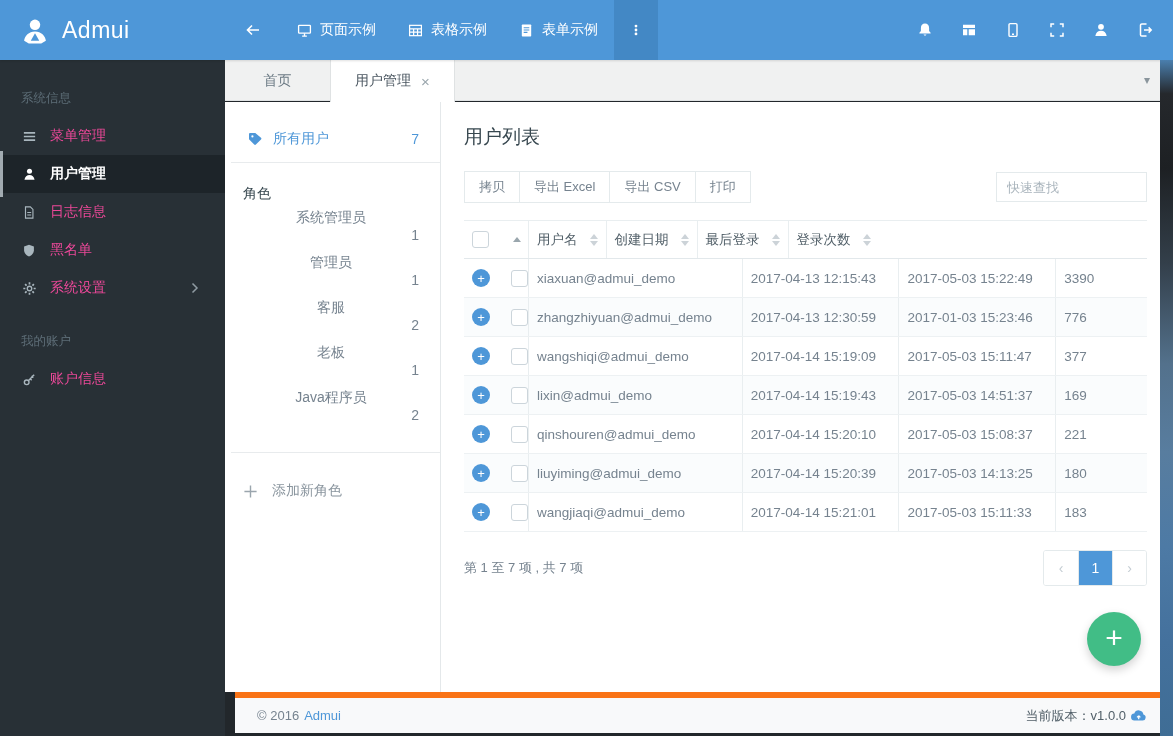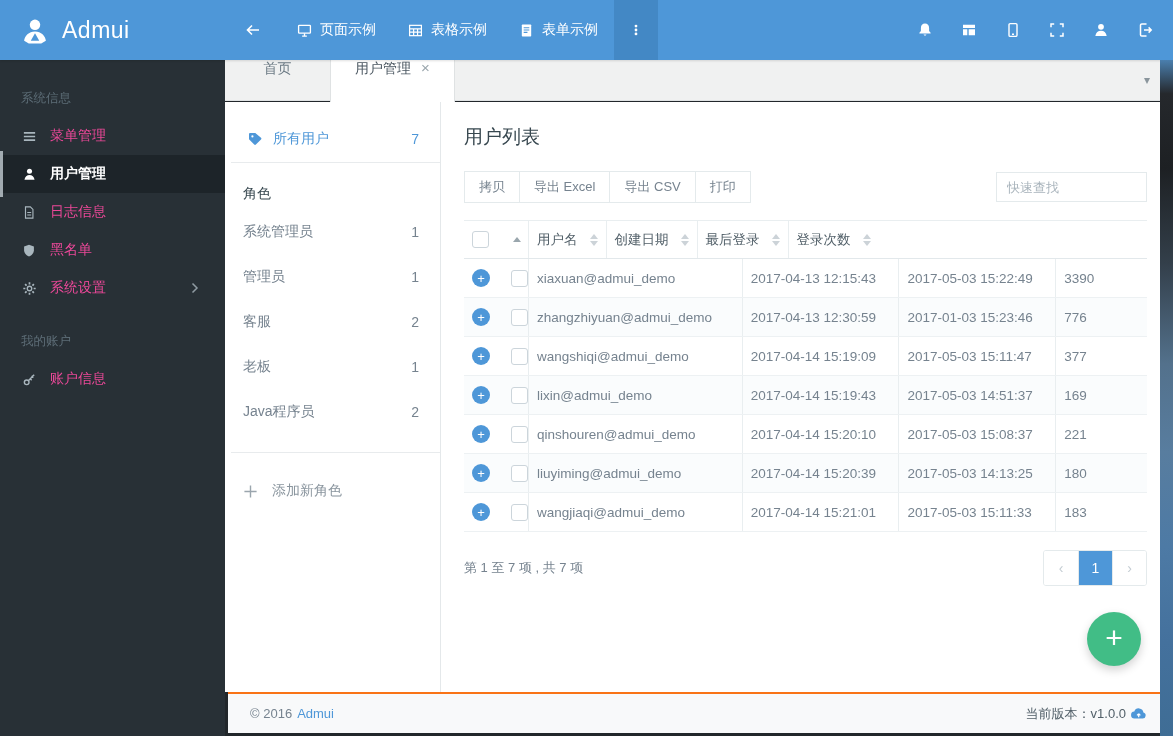--- a/index.html
+++ b/index.html
@@ -34,21 +34,21 @@
     color:#ec4899; font-size:14px; cursor:pointer; position:relative; }
   .side-item .s-ico { width:16px; margin-right:13px; display:flex; justify-content:center; }
   .side-item.active { background:#1d2429; color:#fff; font-weight:bold; }
   .side-item.active::before { content:""; position:absolute; left:0; top:-4px; bottom:-4px;
     width:3px; background:#b9c2c8; opacity:.85; }
   .side-chevron { margin-left:auto; margin-right:26px; opacity:.8; }
 
   
   .tabbar { position:absolute; left:225px; top:60px; right:13px; height:41px;
     background:#f0f1f1; border-bottom:1px solid #dfe2e3; z-index:10; display:flex; }
-  .tab { height:41px; display:flex; align-items:flex-start; justify-content:center;
+  .tab { height:41px; display:flex; align-items:center; justify-content:center;
     padding:0 24px; font-size:14px; color:#6b7a84; cursor:pointer; min-width:105px; }
   .tab.active { background:#fff; color:#4a5660; border-left:1px solid #dfe2e3;
     border-right:1px solid #dfe2e3; height:42px; }
   .tab-close { margin-left:10px; color:#9aa6ad; font-size:15px; line-height:1; cursor:pointer; }
   .tab-caret { margin-left:auto; align-self:center; padding:0 10px; color:#8a959c;
     font-size:12px; cursor:pointer; }
 
   
   .content { position:absolute; left:225px; top:102px; right:13px; bottom:44px;
     background:#fff; z-index:5; }
@@ -56,21 +56,21 @@
   
   .roles-panel { position:absolute; left:0; top:0; width:216px; bottom:0;
     border-right:1px solid #e4e8ea; }
   .all-users { margin-top:14px; height:46px; display:flex; align-items:center;
     padding:0 21px 0 22px; cursor:pointer; }
   .all-users-label { color:#4e97d8; font-size:14px; margin-left:10px; }
   .all-users-count { margin-left:auto; color:#4e97d8; font-size:14px; }
   .panel-divider { border-top:1px solid #e8ebed; margin-left:6px; }
   .roles-header { padding:22px 0 6px 18px; color:#37474f; font-size:14px; }
   .role-item { height:45px; display:flex; align-items:center; padding:0 21px 0 18px;
-    font-size:14px; color:#76838f; cursor:pointer; }
+    font-size:14px; color:#76838f; cursor:pointer;flex-direction:column; }
   .role-count { margin-left:auto; }
   .add-role { margin-top:16px; height:44px; display:flex; align-items:center;
     padding-left:18px; gap:14px; color:#8a959e; font-size:14px; cursor:pointer; }
 
   
   .main { position:absolute; left:217px; right:0; top:0; bottom:0; padding:22px 13px 0 22px; }
   .page-title { font-size:19px; color:#37474f; font-weight:normal; }
   .toolbar { margin-top:21px; display:flex; align-items:center; }
   .btn-group { display:flex; }
   .tool-btn { padding:6px 14px; font-size:13px; color:#76838f; background:#fff;
@@ -117,22 +117,22 @@
   .page-btn + .page-btn { border-left:1px solid #e4eaec; }
   .page-btn.current { background:#4e97d8; color:#fff; }
 
   
   .fab { position:absolute; left:1087px; top:612px; width:54px; height:54px; border-radius:50%;
     background:#41bd86; color:#fff; display:flex; align-items:center; justify-content:center;
     cursor:pointer; z-index:40; box-shadow:0 4px 10px rgba(0,0,0,.18); }
   .fab span { font-size:30px; font-weight:300; line-height:1; margin-top:-3px; }
 
   
-  .footer { position:absolute; left:228px; right:13px; bottom:3px; height:41px;
-    background:#f8f9fa; border-top:2px solid #f97316; display:flex; align-items:center;
+  .footer { position:absolute; left:235px; right:13px; bottom:3px; height:41px;
+    background:#f8f9fa; border-top:6px solid #f97316; display:flex; align-items:center;
     padding:0 13px 0 22px; font-size:13px; color:#76838f; z-index:6; }
   .footer-link { color:#4e97d8; cursor:pointer; margin-left:5px; text-decoration:none; }
   .footer-version { margin-left:auto; color:#526069; display:flex; align-items:center; gap:4px; }
 
   
   .bg-strip { position:absolute; right:0; top:60px; width:13px; bottom:0; z-index:50;
     background:linear-gradient(180deg,#4a7fae 0%,#25282c 5%,#1d2023 16%,#333f4a 30%,
       #53718c 45%,#587d9f 58%,#4d7aa5 72%,#44719d 86%,#3f6d95 100%); }
 </style>
 </head>

